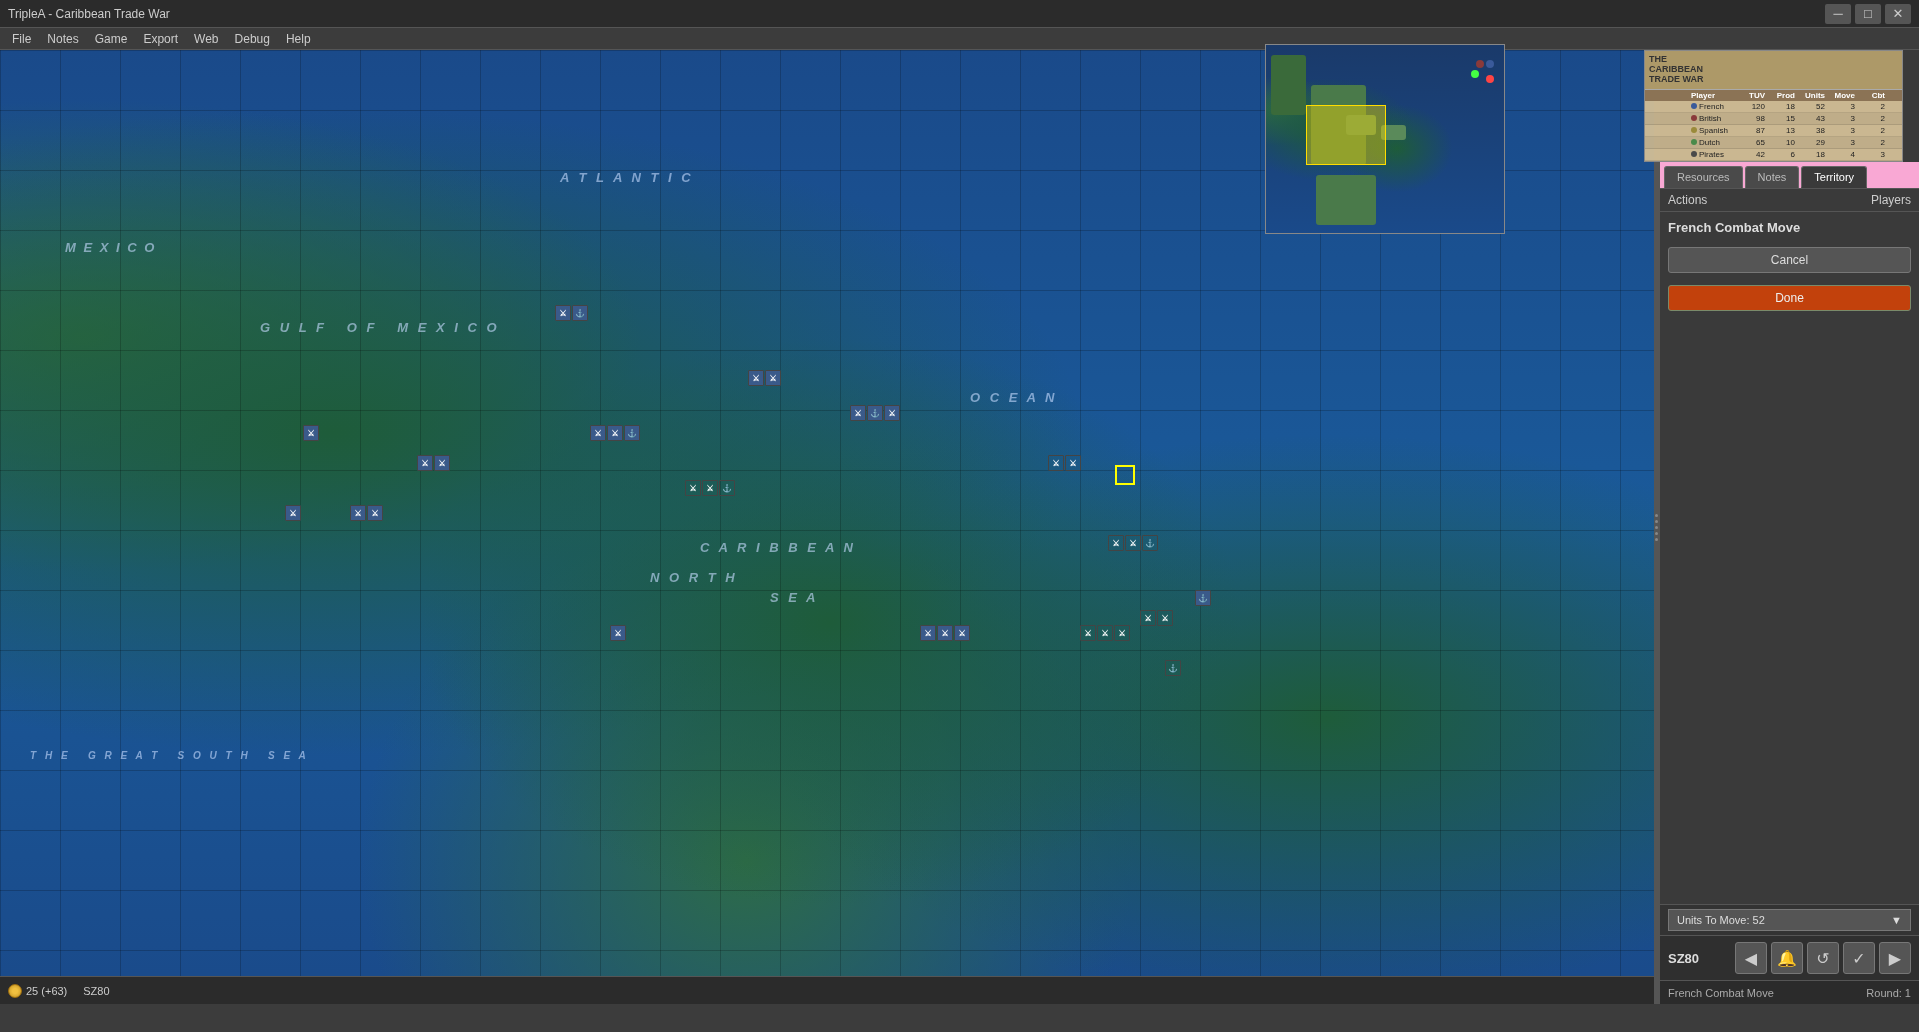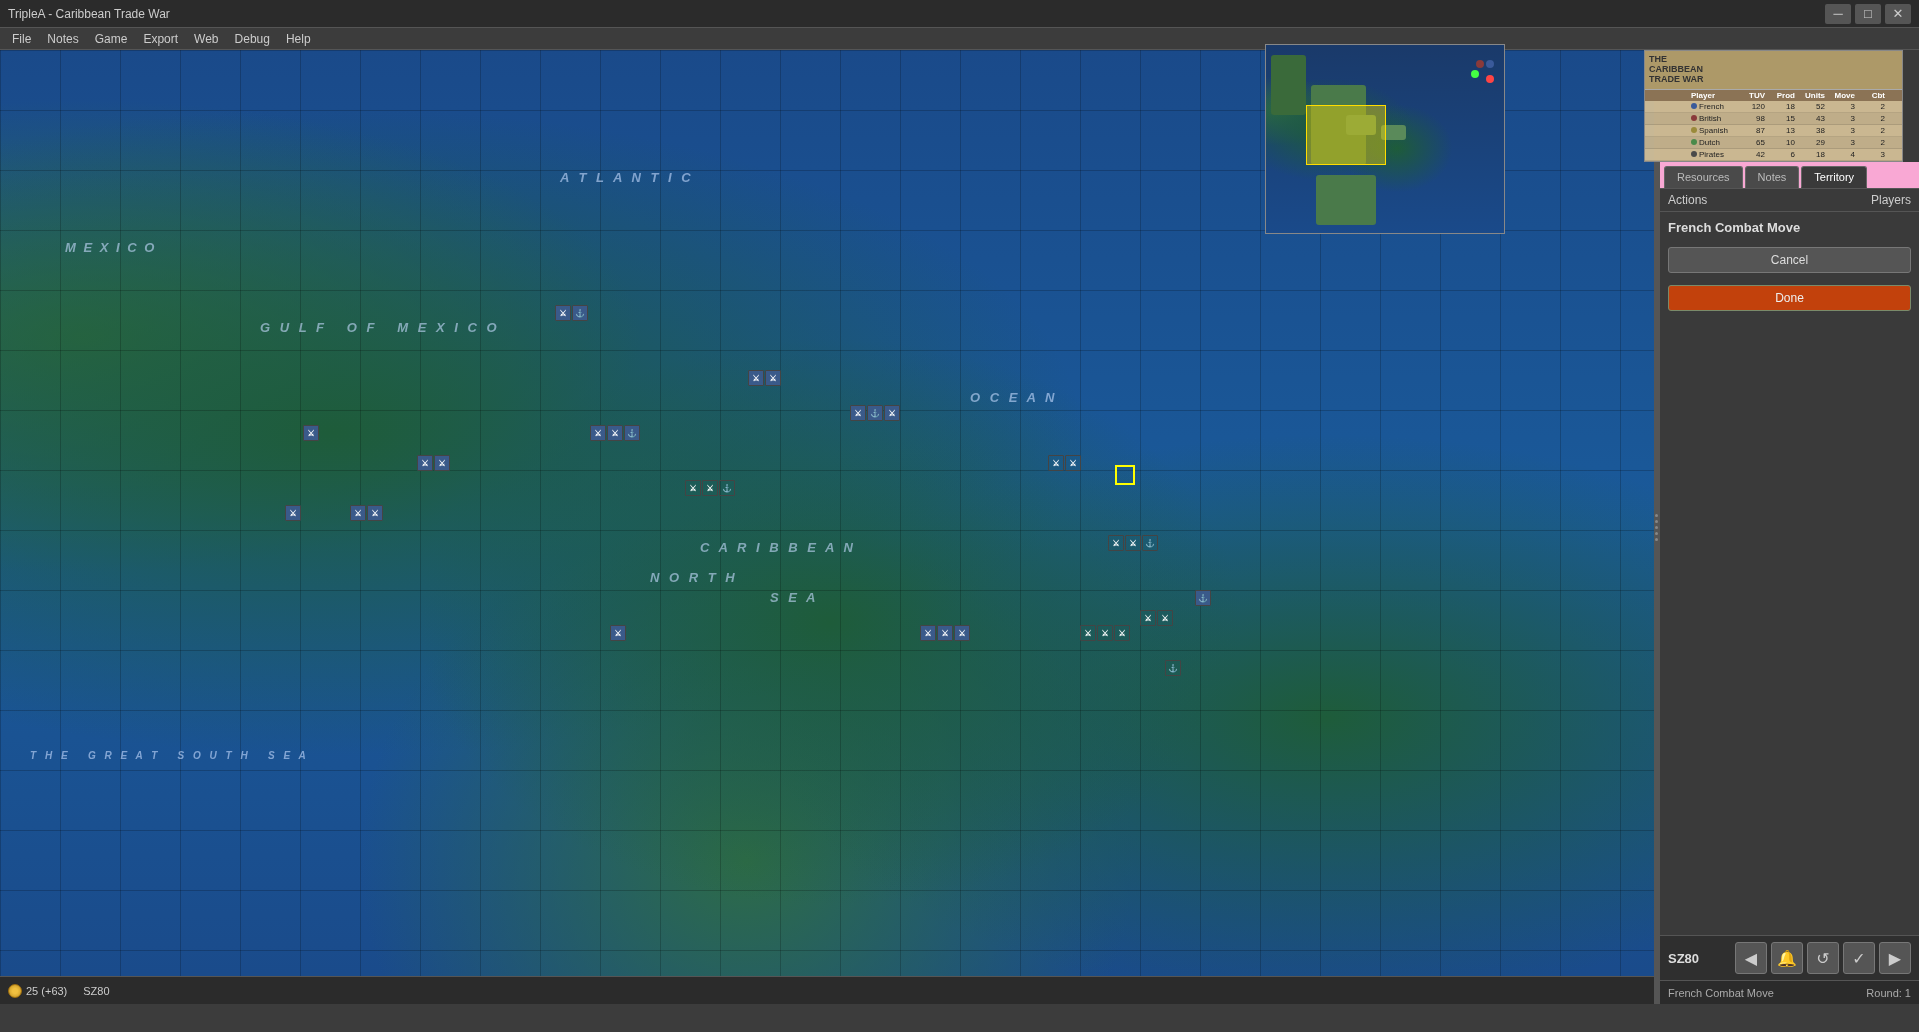--- a/index.html
+++ b/index.html
@@ -692,20 +692,26 @@
       <span class="action-label">Actions</span>
       <span class="action-label">Players</span>
     </div>
 
     <div id="panel-content">
       <div class="phase-title">French Combat Move</div>
       <button class="panel-btn">Cancel</button>
       <button class="panel-btn primary">Done</button>
     </div>
 
+    <div id="units-bar">
+      <div class="units-dropdown">
+        <span>Units To Move: 52</span>
+        <span>▼</span>
+      </div>
+    </div>
 
     <div id="bottom-controls">
       <div class="location-text">SZ80</div>
       <div class="nav-buttons">
         <button class="nav-btn">◀</button>
         <button class="nav-btn">
           <span>🔔</span>
         </button>
         <button class="nav-btn">
           <span>↺</span>

